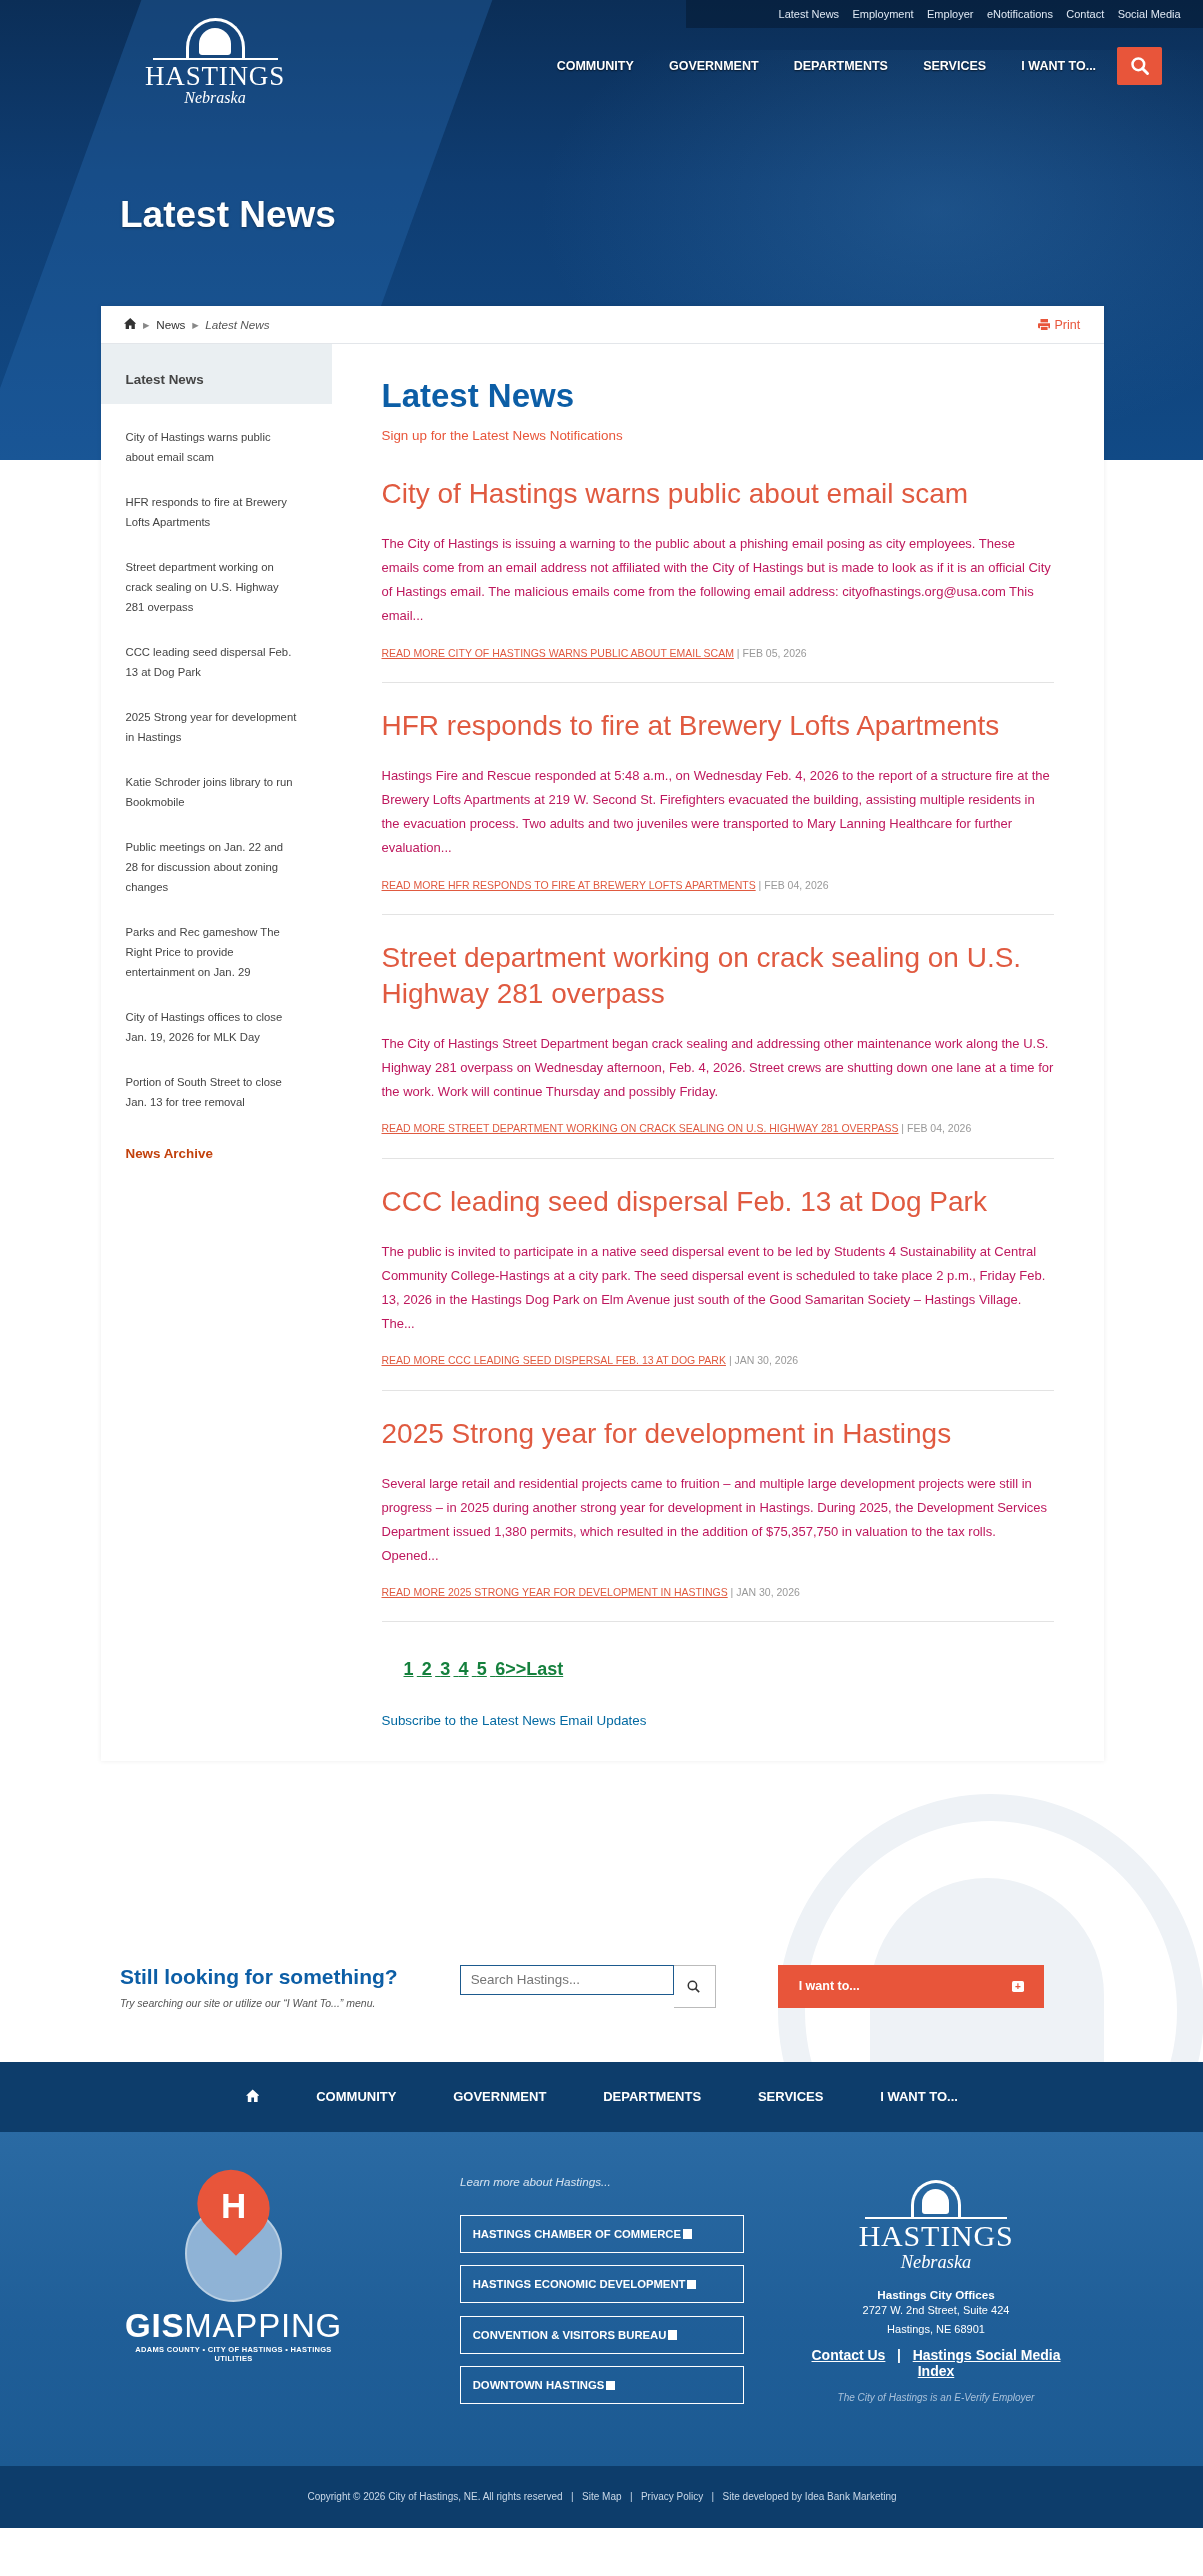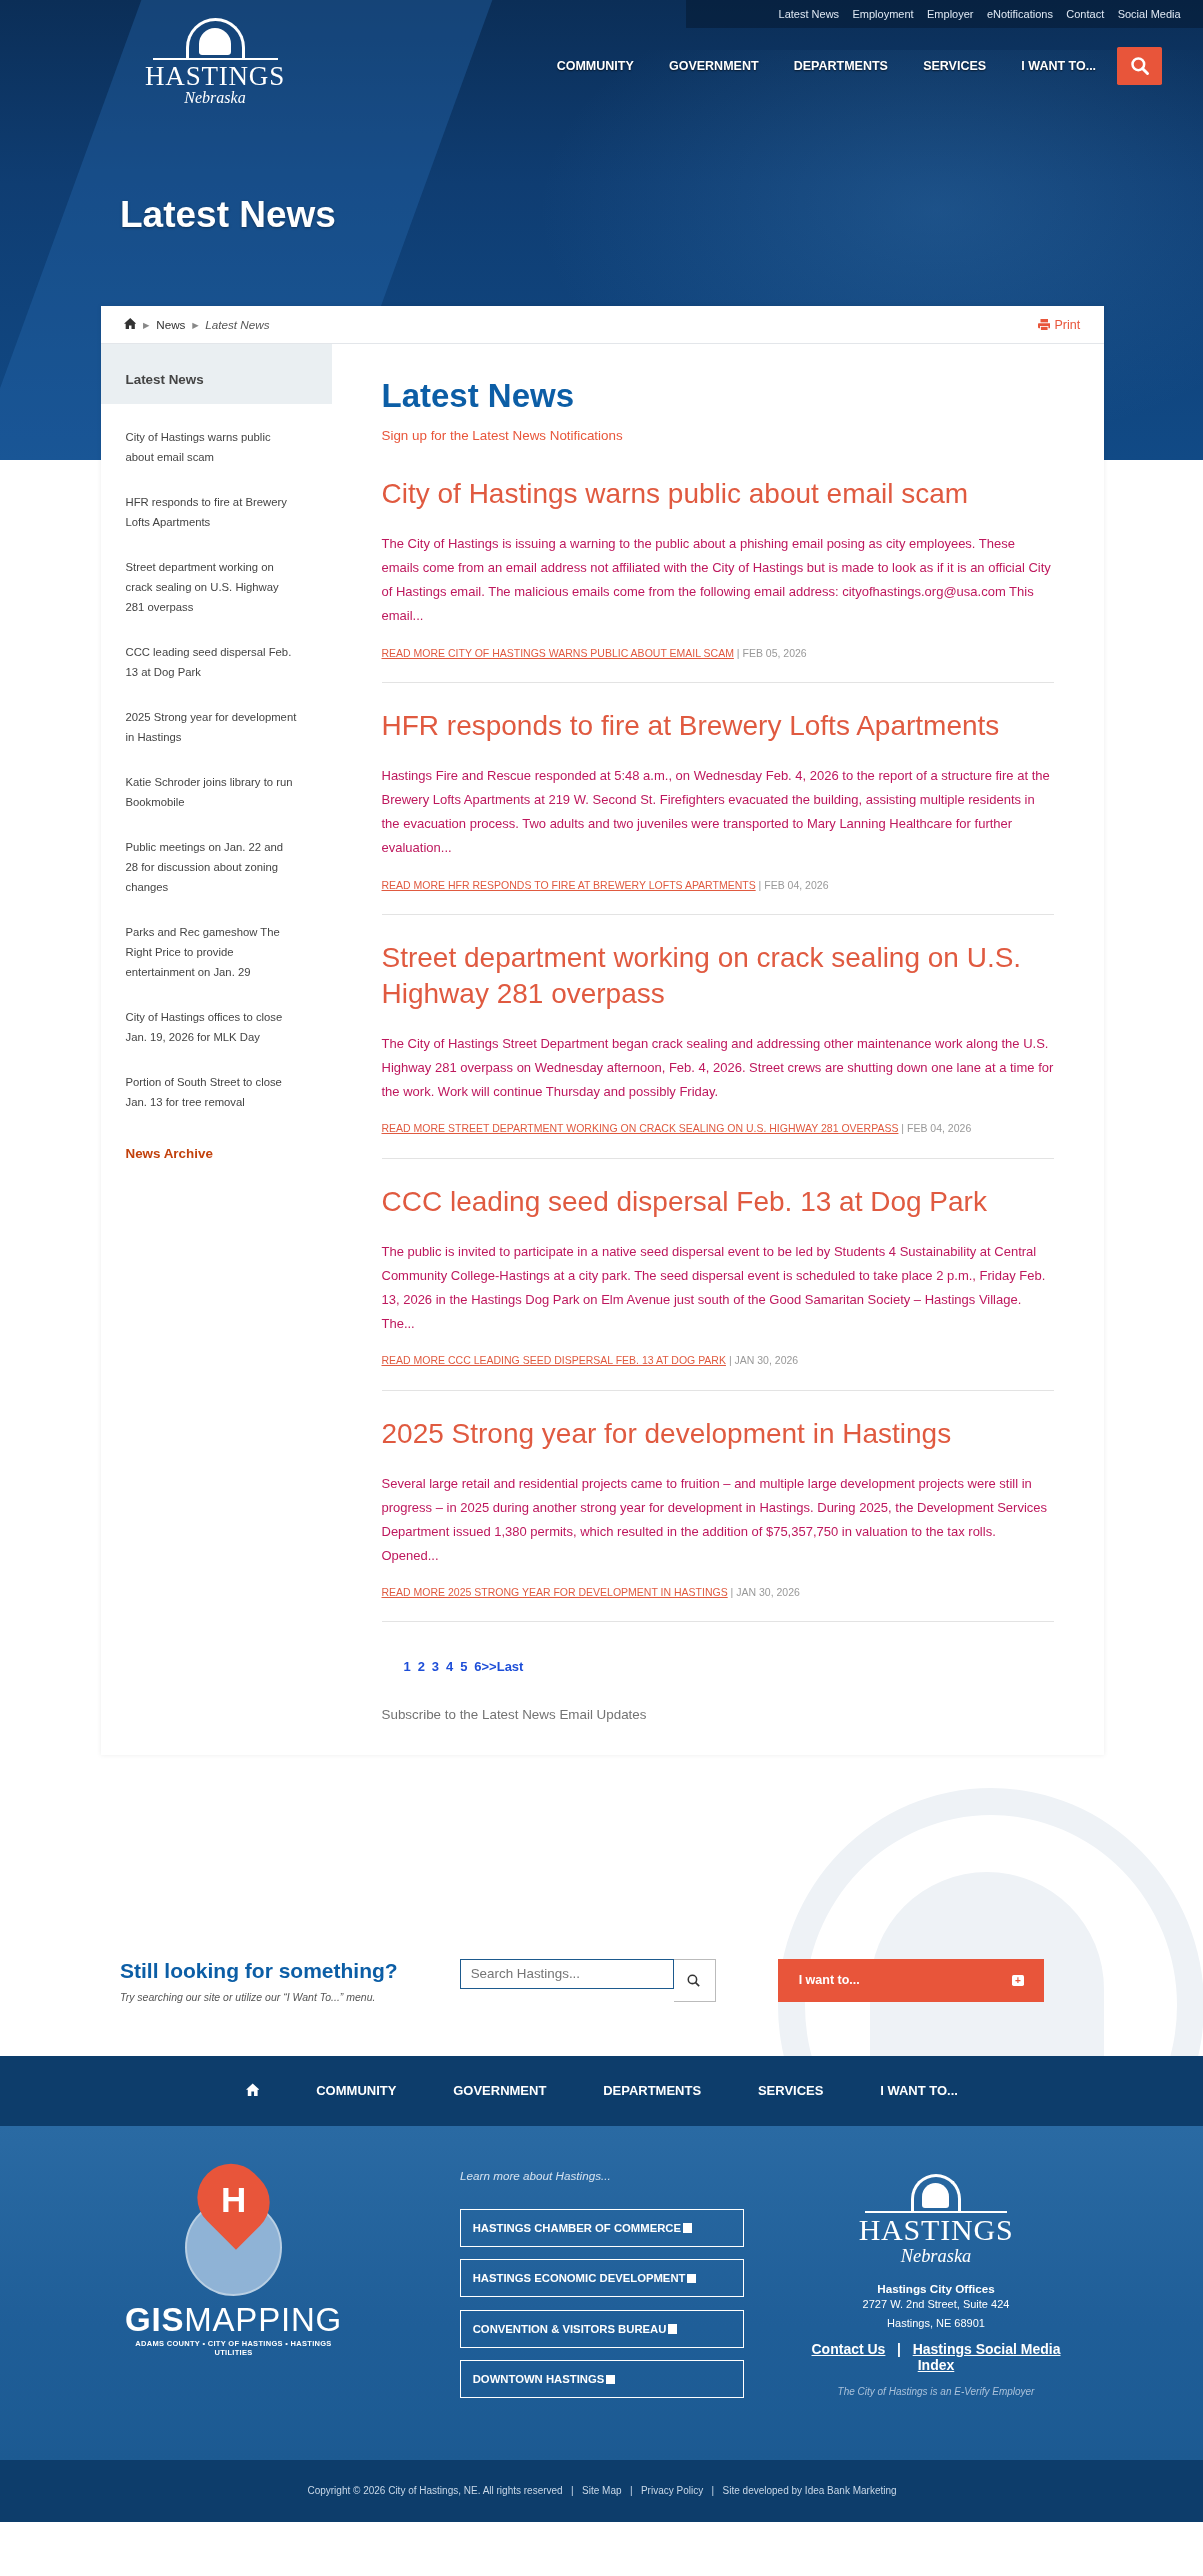--- a/index.html
+++ b/index.html
@@ -36,23 +36,23 @@
   .sidebar li { font-size:11.3px; line-height:20px; color:#444; margin-bottom:25px; padding-right:8.4px; }
   .sidebar .archive { padding:8.4px 25px 0; font-size:13.4px; font-weight:bold; color:#c2410c; }
   .main { flex:1; padding:33px 50px 33px 50px; }
   .main h1 { font-size:33px; color:#0c5ea6; font-weight:bold; margin-bottom:13.4px; }
   .signup { color:#e8553a; font-size:13.4px; display:block; margin-bottom:33px; }
   .article { border-bottom:1.7px solid #e3e3e3; padding-bottom:23.4px; margin-bottom:25px; }
   .article h2 { color:#e05a40; font-weight:normal; font-size:28px; line-height:36px; margin-bottom:20px; }
   .article p { font-size:13px; line-height:24px; color:#be185d; margin-bottom:18.4px; }
   .meta { font-size:10.5px; color:#999; }
   .meta .more { color:#e05a40; text-decoration:underline; text-transform:uppercase; }
-  .pager { padding:11.7px 0 0 22px; font-weight:bold; color:#1d4ed8; font-size:13px; }
+  .pager { padding:11.7px 0 0 22px; font-weight:bold; color:#15803d; font-size:18px;text-decoration:underline; }
   .pager a { margin-right:3.3px; }
-  .subscribe { display:block; color:#737373; font-size:13.4px; margin-top:33px; }
+  .subscribe { display:block; color:#0369a1; font-size:13.4px; margin-top:33px; }
 
   
   .band { position:relative; height:301px; background:#fff; overflow:hidden; }
   .band .wm { position:absolute; right:0; top:33px; width:426px; height:435px; border:27px solid #eef2f6; border-radius:50%; }
   .band .wm2 { position:absolute; right:100px; top:117px; width:234px; height:217px; background:#eef2f6; border-radius:117px 117px 16.7px 16.7px; }
   .band-inner { position:absolute; left:120px; top:204px; width:936px; display:flex; align-items:flex-start; }
   .band-inner h3 { color:#0c5ea6; font-size:21px; font-weight:bold; }
   .band-inner .hint { font-style:italic; font-size:10.5px; color:#555; margin-top:8.4px; }
   .sinput { margin-left:62px; display:flex; }
   .sinput input { width:214px; height:30px; border:1.7px solid #1d5a8e; padding:0 10px; font-size:13.4px; color:#777; font-family:"Liberation Sans",sans-serif; }

